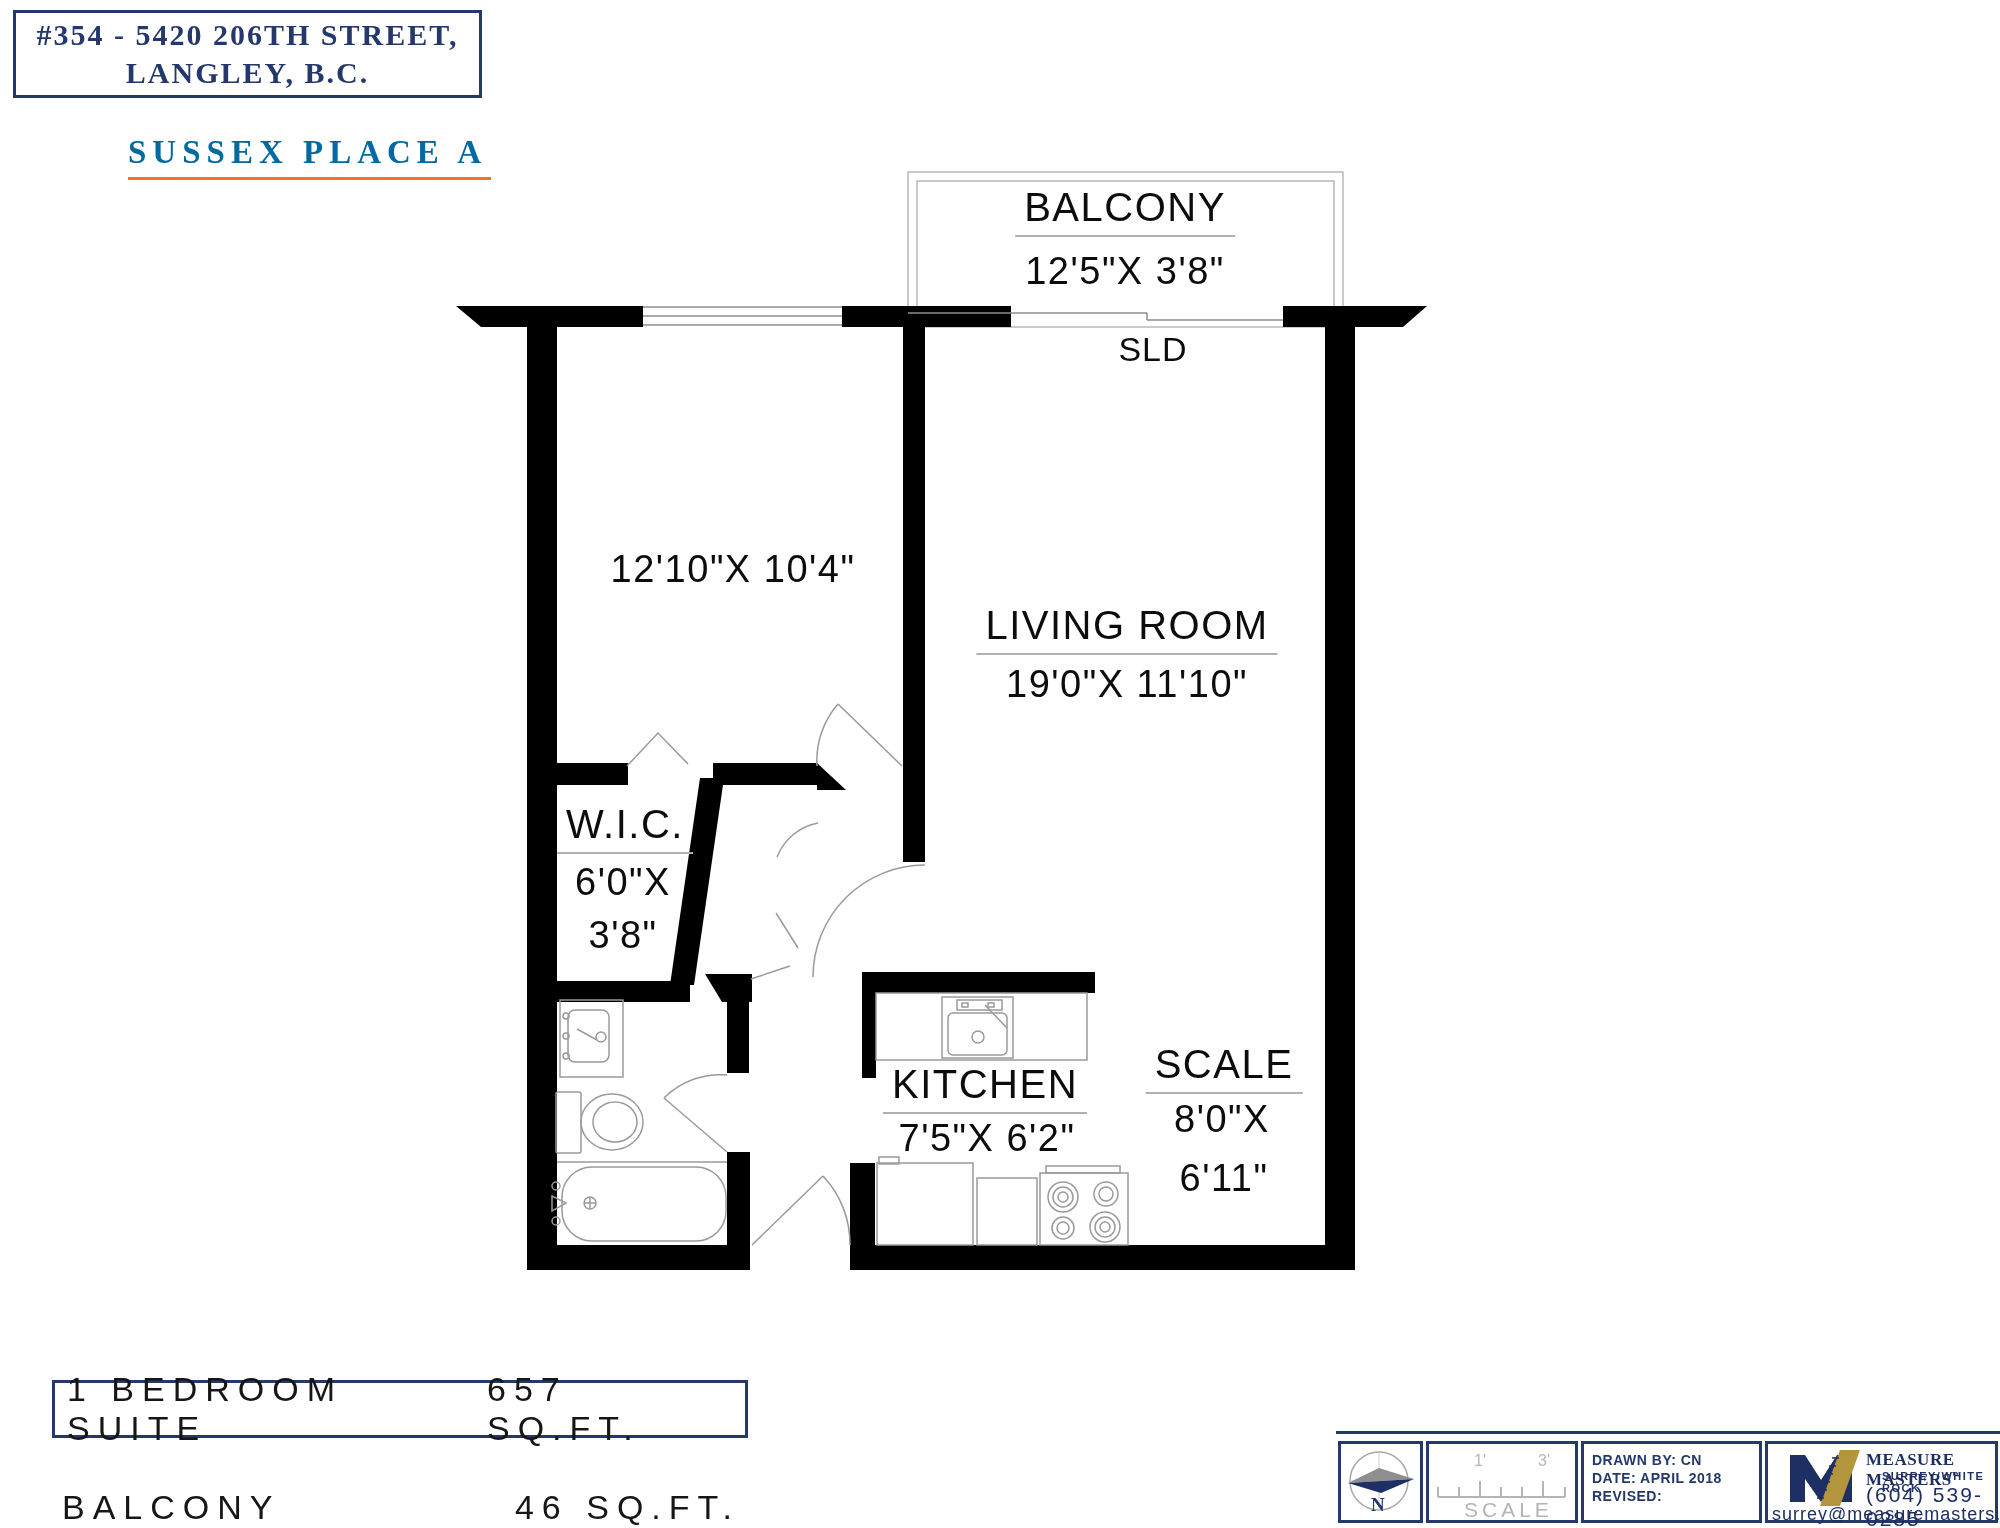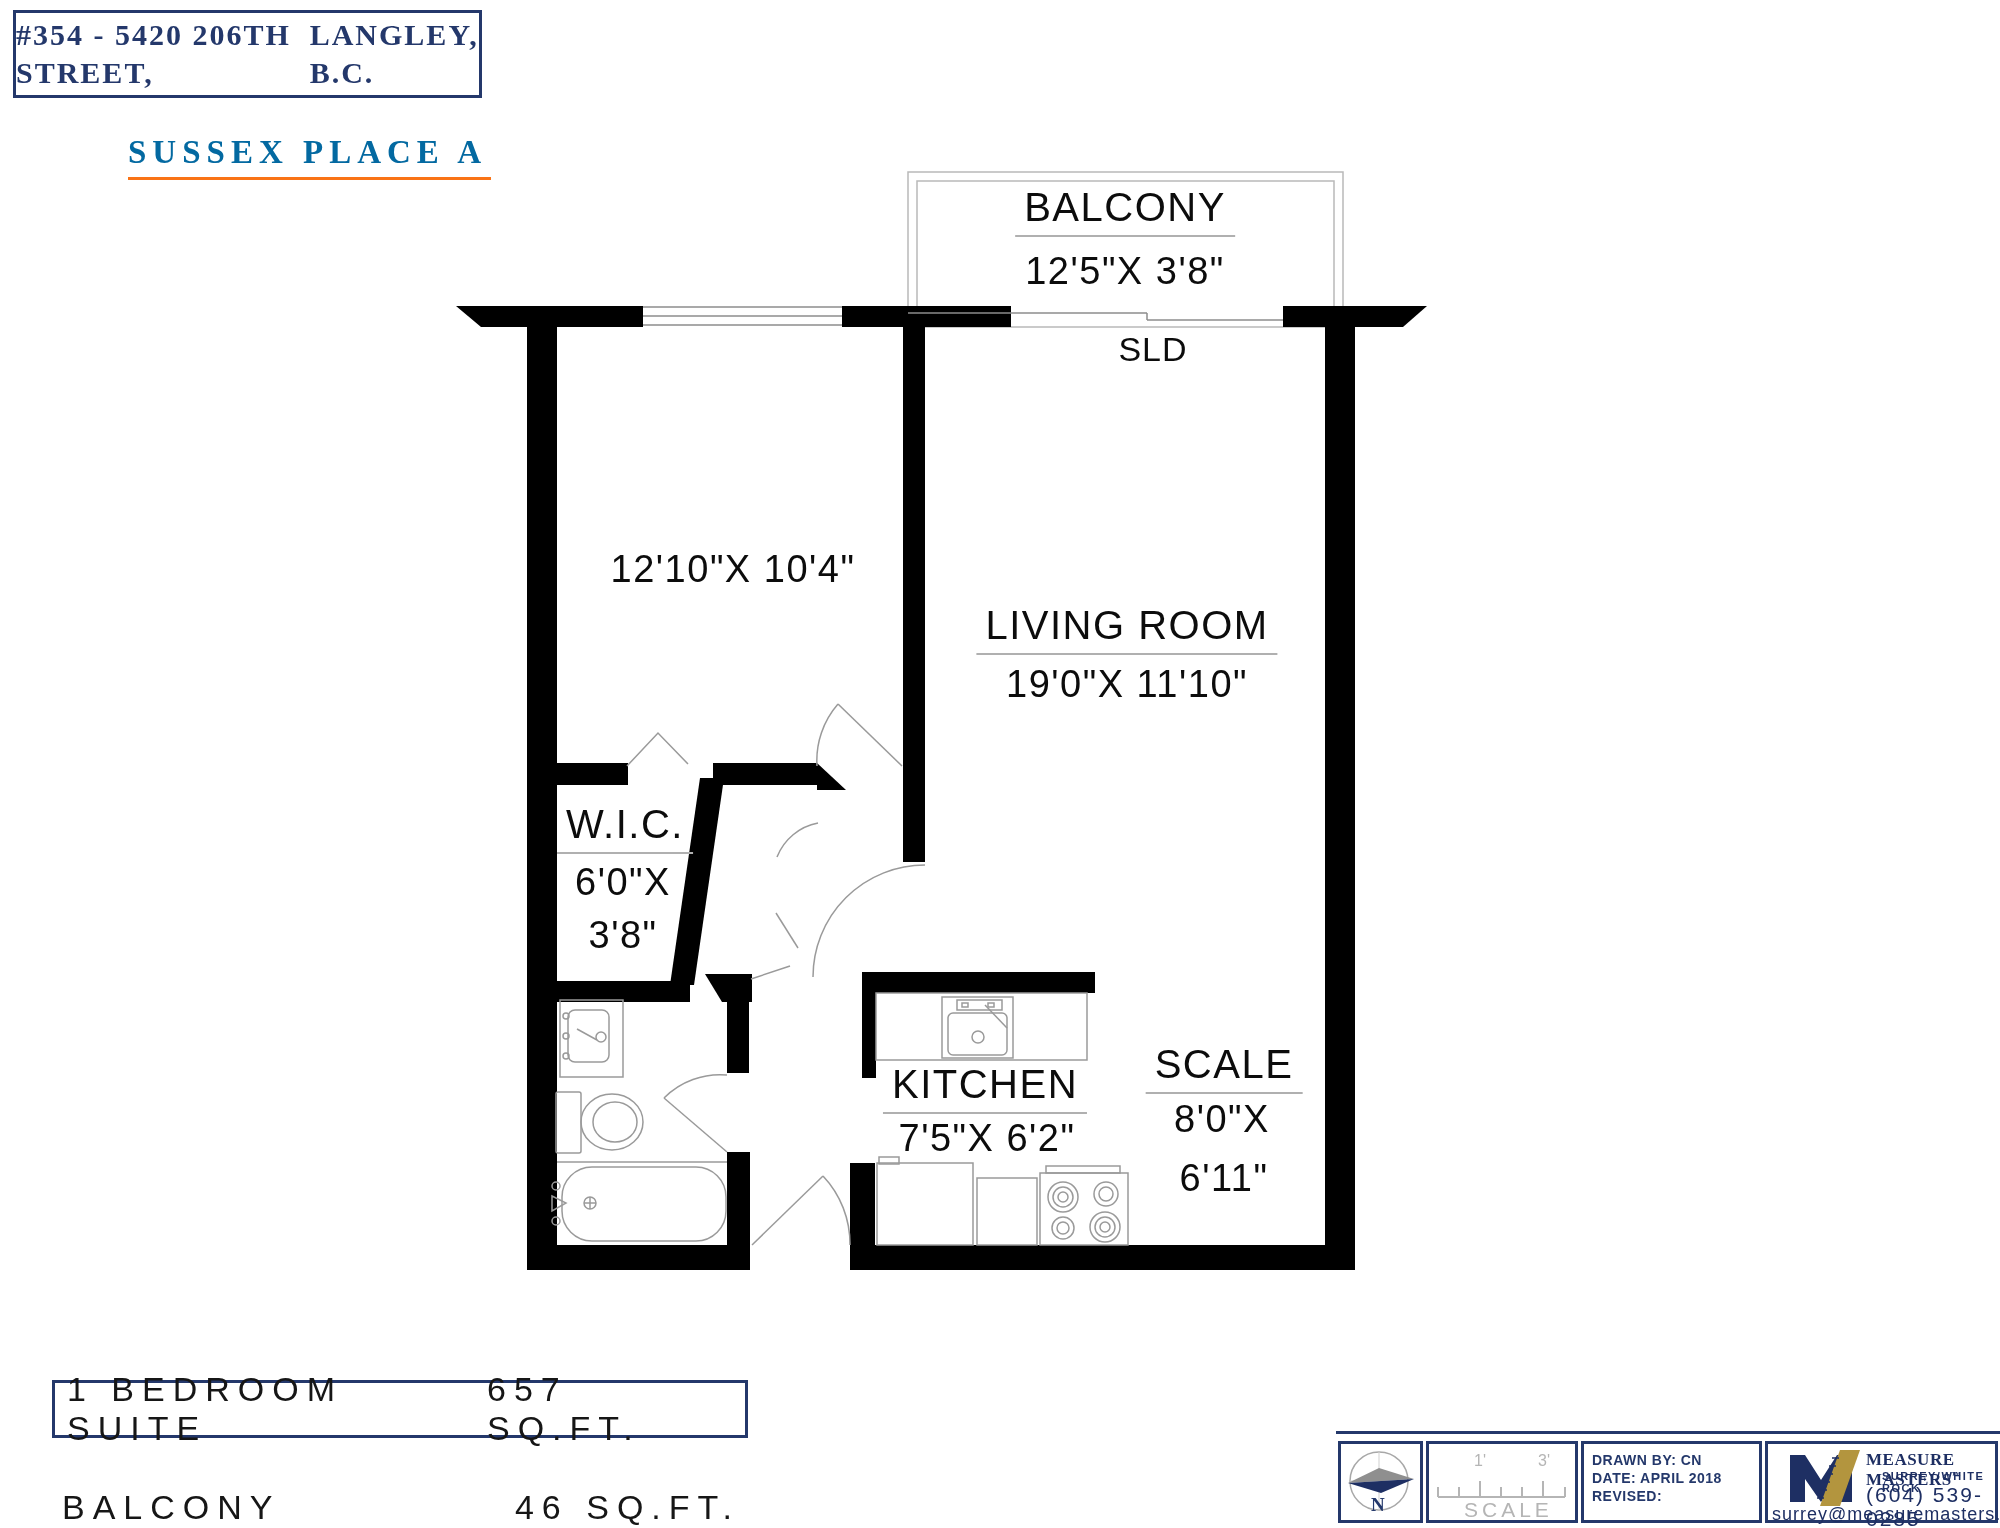--- a/index.html
+++ b/index.html
@@ -4,21 +4,21 @@
 <style>
   html,body{margin:0;padding:0;background:#ffffff;}
   .page{position:relative;width:2000px;height:1528px;background:#ffffff;overflow:hidden;
         font-family:"Liberation Sans",sans-serif;color:#111;}
   svg.plan{position:absolute;left:0;top:0;z-index:1;pointer-events:none;}
   .txt{position:absolute;z-index:2;white-space:nowrap;}
   .center{transform:translateX(-50%);text-align:center;}
 
   
   .title-box{position:absolute;left:13px;top:10px;width:463px;height:82px;z-index:2;
-             border:3px solid #24386b;background:#fff;display:flex;
+             border:3px solid #24386b;background:#fff;display:flex;flex-direction:column;
              align-items:center;justify-content:center;}
   .title-box div{font-family:"Liberation Serif",serif;font-weight:bold;color:#24386b;
                  font-size:30px;letter-spacing:2px;line-height:38px;}
   .subtitle{left:128px;top:134px;font-family:"Liberation Serif",serif;font-weight:bold;
             color:#0369a1;font-size:33px;letter-spacing:6px;border-bottom:3px solid #f97316;
             padding:0 4px 6px 0;}
 
   
   .room-name{font-size:40px;letter-spacing:1.5px;color:#0c0c0c;}
   .room-name .u{display:inline-block;border-bottom:2px solid #b0b0b0;padding:0 9px 5px;}

